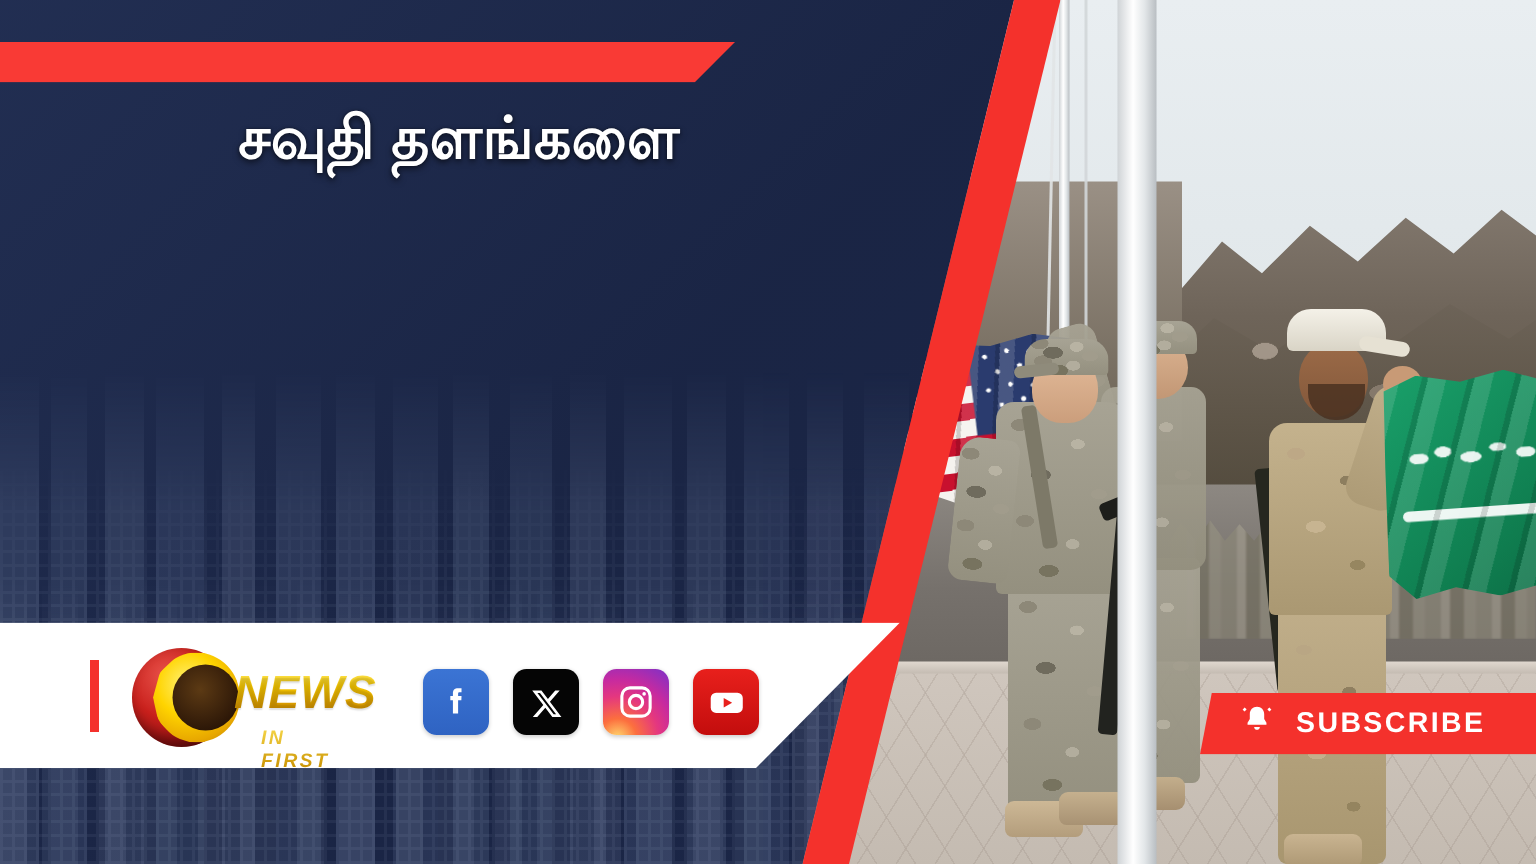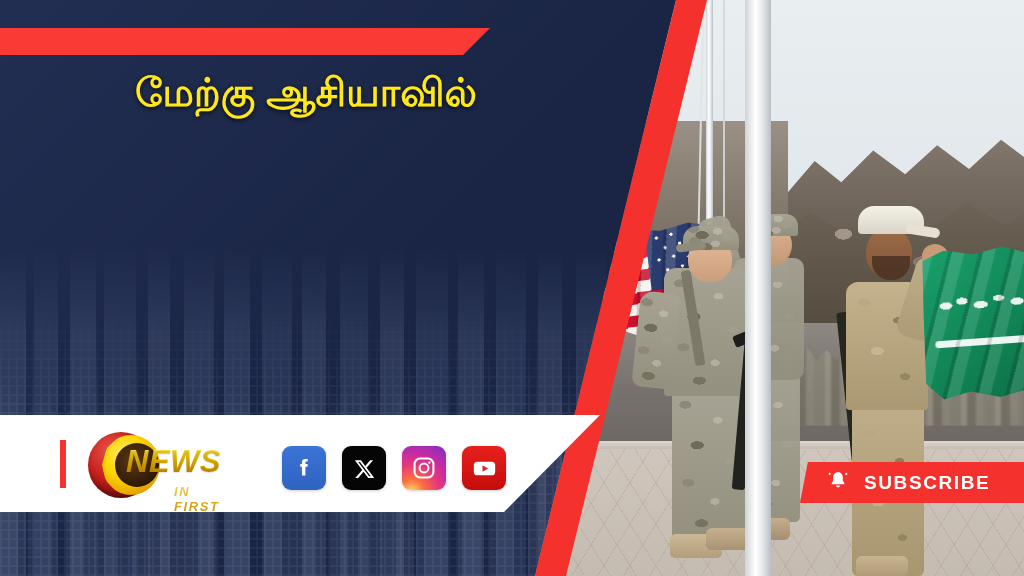--- a/index.html
+++ b/index.html
@@ -271,21 +271,21 @@
   
   .logo { position:absolute; left:88px; top:428px; width:148px; height:72px; }
   .logo .orb { position:absolute; left:0; top:4px; width:66px; height:66px; border-radius:50%;
                background:radial-gradient(circle at 34% 28%, #e8524a 0%, #c9201c 42%, #8e0f10 80%, #5c0709 100%);
                box-shadow:inset -4px -5px 9px rgba(0,0,0,.45); }
   .logo .cres { position:absolute; left:14px; top:7px; width:58px; height:60px; border-radius:50%;
                background:radial-gradient(circle at 40% 35%, #fff27a 0%, #ffd400 40%, #e8a800 72%, #b87c00 100%);
                clip-path:polygon(100% 0,100% 100%,30% 100%,6% 76%,0 50%,8% 22%,32% 0); }
   .logo .cres:after{ content:""; position:absolute; left:13px; top:8px; width:44px; height:44px;
                border-radius:50%; background:radial-gradient(circle at 42% 38%, #5c3a14, #2b1607 75%); }
-  .logo .news { position:absolute; left:38px; top:16px; font-size:31px; font-weight:bold;
+  .logo .news { position:absolute; left:68px; top:16px; font-size:31px; font-weight:bold;
                letter-spacing:.5px; font-style:italic;
                background:linear-gradient(180deg,#fff17a 0%,#f5c600 38%,#d89a00 72%,#c07e00 100%);
                -webkit-background-clip:text; background-clip:text; color:transparent;
                text-shadow:0 1px 1px rgba(0,0,0,.12); }
   .logo .infirst { position:absolute; left:86px; top:56px; font-size:13px; font-weight:bold;
                letter-spacing:1.6px; font-style:italic;
                background:linear-gradient(180deg,#f7d84a,#c89000);
                -webkit-background-clip:text; background-clip:text; color:transparent; }
 
   
@@ -378,21 +378,21 @@
     <div class="skyline"></div>
     <div class="skyline2"></div>
     <div class="windows"></div>
   </div>
 
   <div class="diag-red"></div>
 
   <div class="topbar"></div>
 
   <div class="headline">
-    <span class="hl yellow">மேற்கு ஆசியாவில்</span>
+    <span class="hl">சவுதி தளங்களை</span>
   </div>
 
   <div class="whitebar"></div>
   <div class="redtick"></div>
 
   <div class="logo">
     <div class="orb"></div>
     <div class="cres"></div>
     <div class="news">NEWS</div>
     <div class="infirst">IN FIRST</div>

